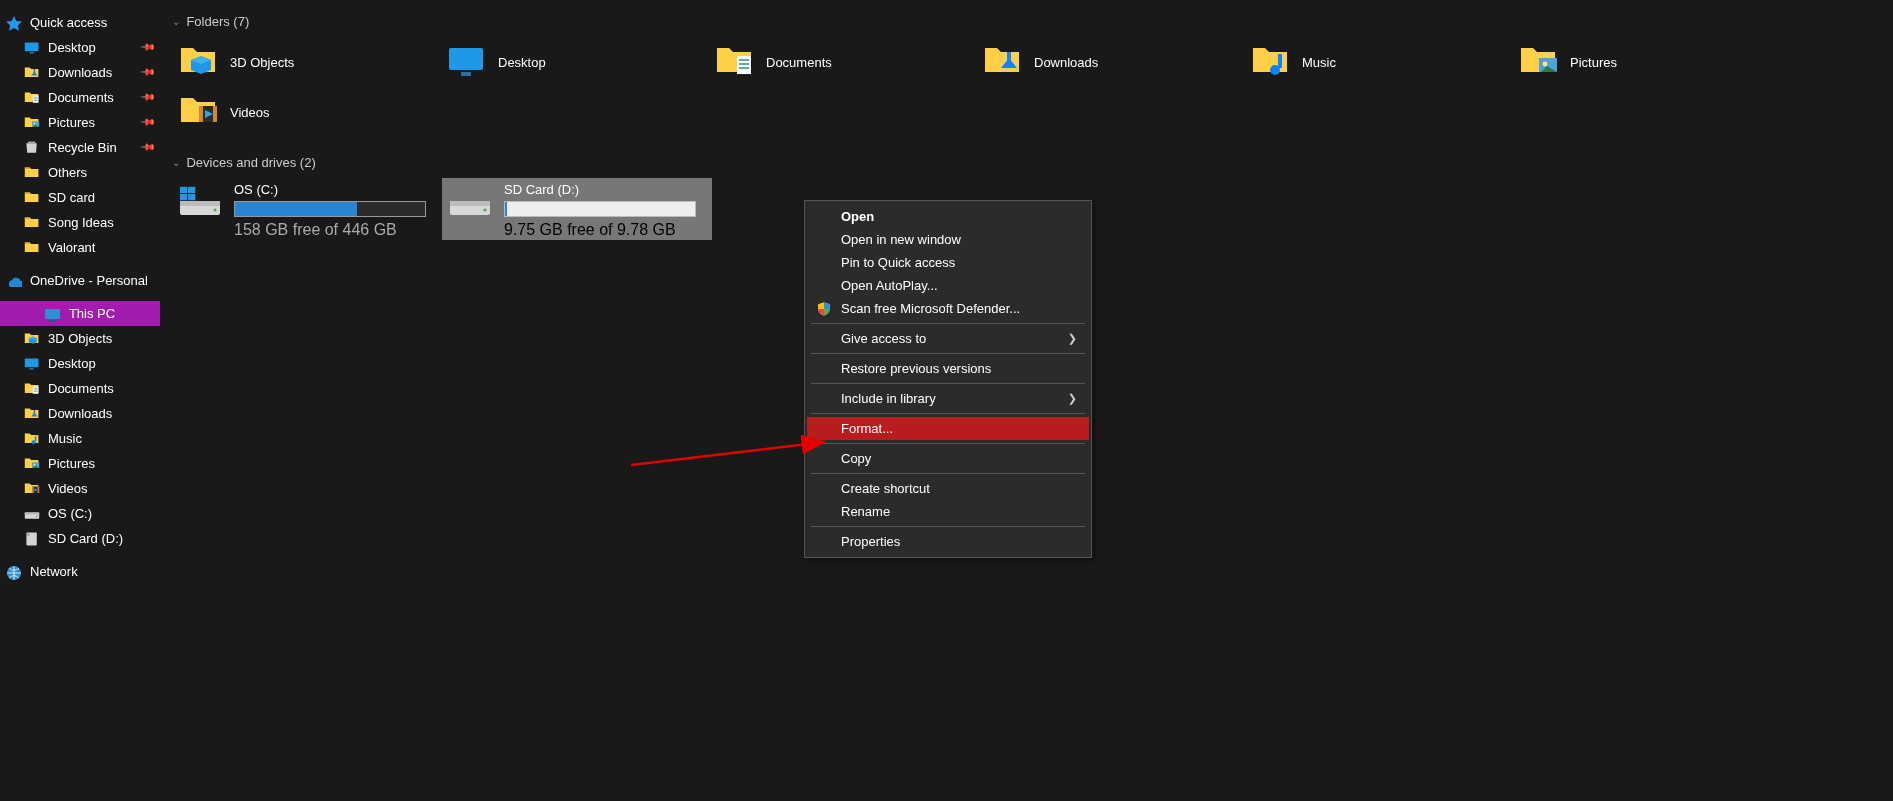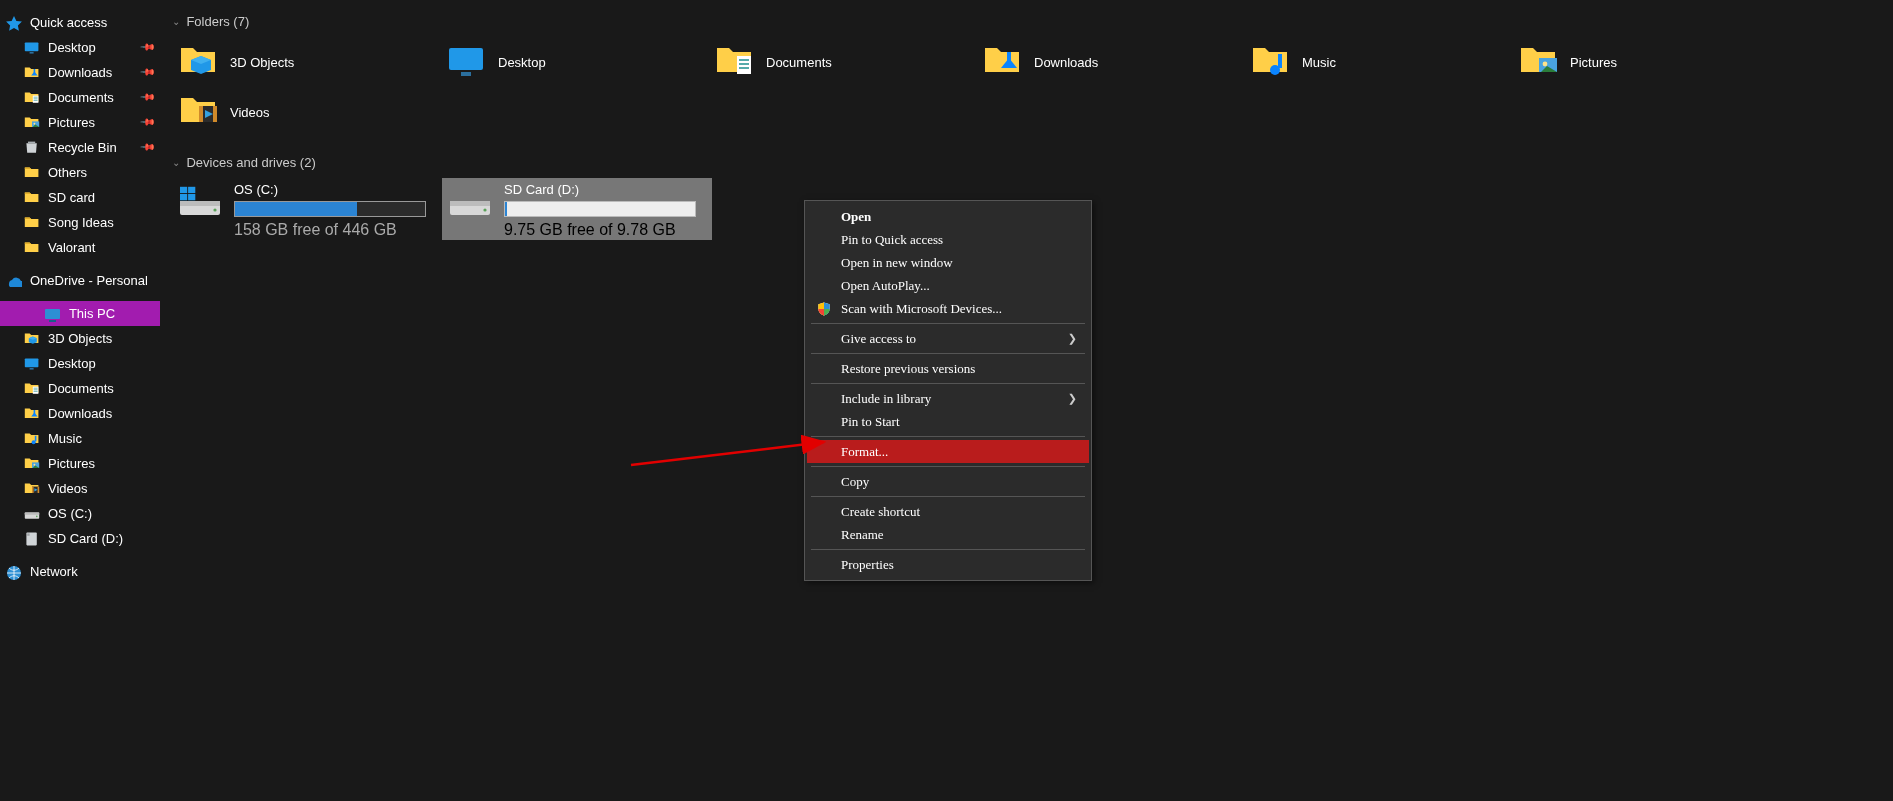--- a/index.html
+++ b/index.html
@@ -28,21 +28,21 @@
 .bar{width:190px;height:14px;border:1px solid #999;background:#2b2b2b;position:relative;}
 .drive.selected .bar{background:#eee;border-color:#bbb;}
 .bar .fill{position:absolute;left:0;top:0;bottom:0;}
 .bar.os .fill{width:64%;background:#2b84d3;}
 .bar.sd{background:#eee;}
 .bar.sd .fill{width:1%;background:#2b84d3;}
 .dfree{color:#aaa;font-size:16px;}
 .drive.selected .dfree{color:#000000;}
 
 .ctx{position:absolute;left:644px;top:200px;width:282px;background:#2b2b2b;border:1px solid #555;box-shadow:2px 2px 6px rgba(0,0,0,.5);padding:4px 2px;}
-.ctx .citem{display:flex;align-items:center;height:23px;padding:0 12px 0 34px;position:relative;font-size:13px;color:#fff;font-family:Liberation Serif, serif;}
+.ctx .citem{display:flex;align-items:center;height:23px;padding:0 12px 0 34px;position:relative;font-size:13px;color:#fff;}
 .ctx .citem.hl{background:#b91c1c;}
 .ctx .citem.bold{font-weight:600;}
 .ctx .citem .sub{margin-left:auto;color:#ccc;font-size:11px;}
 .ctx .citem .cicn{position:absolute;left:8px;width:18px;height:18px;display:flex;align-items:center;justify-content:center;}
 .ctx .sep{height:1px;background:#555;margin:3px 4px;}
 
 .arrow{position:absolute;pointer-events:none;}
 </style>
 </head>
 <body>
@@ -430,52 +430,49 @@
           <span class="dfree">9.75 GB free of 9.78 GB</span>
         </div>
       </div>
     </div>
 
     <div class="ctx">
       <div class="citem bold">
           <span>Open</span>
         </div>
       <div class="citem">
+          <span>Open in new window</span>
+        </div>
+      <div class="citem">
           <span>Pin to Quick access</span>
         </div>
       <div class="citem">
-          <span>Open in new window</span>
-        </div>
-      <div class="citem">
           <span>Open AutoPlay...</span>
         </div>
       <div class="citem">
         <span class="cicn">
             <svg width="16" height="16" viewBox="0 0 20 20">
               <use href="#ic-shield"></use>
             </svg>
           </span>
-        <span>Scan with Microsoft Devices...</span>
+        <span>Scan free Microsoft Defender...</span>
       </div>
       <div class="sep"></div>
       <div class="citem">
           <span>Give access to</span>
           <span class="sub">❯</span>
         </div>
       <div class="sep"></div>
       <div class="citem">
           <span>Restore previous versions</span>
         </div>
       <div class="sep"></div>
       <div class="citem">
           <span>Include in library</span>
           <span class="sub">❯</span>
-        </div>
-      <div class="citem">
-          <span>Pin to Start</span>
         </div>
       <div class="sep"></div>
       <div class="citem hl">
           <span>Format...</span>
         </div>
       <div class="sep"></div>
       <div class="citem">
           <span>Copy</span>
         </div>
       <div class="sep"></div>

